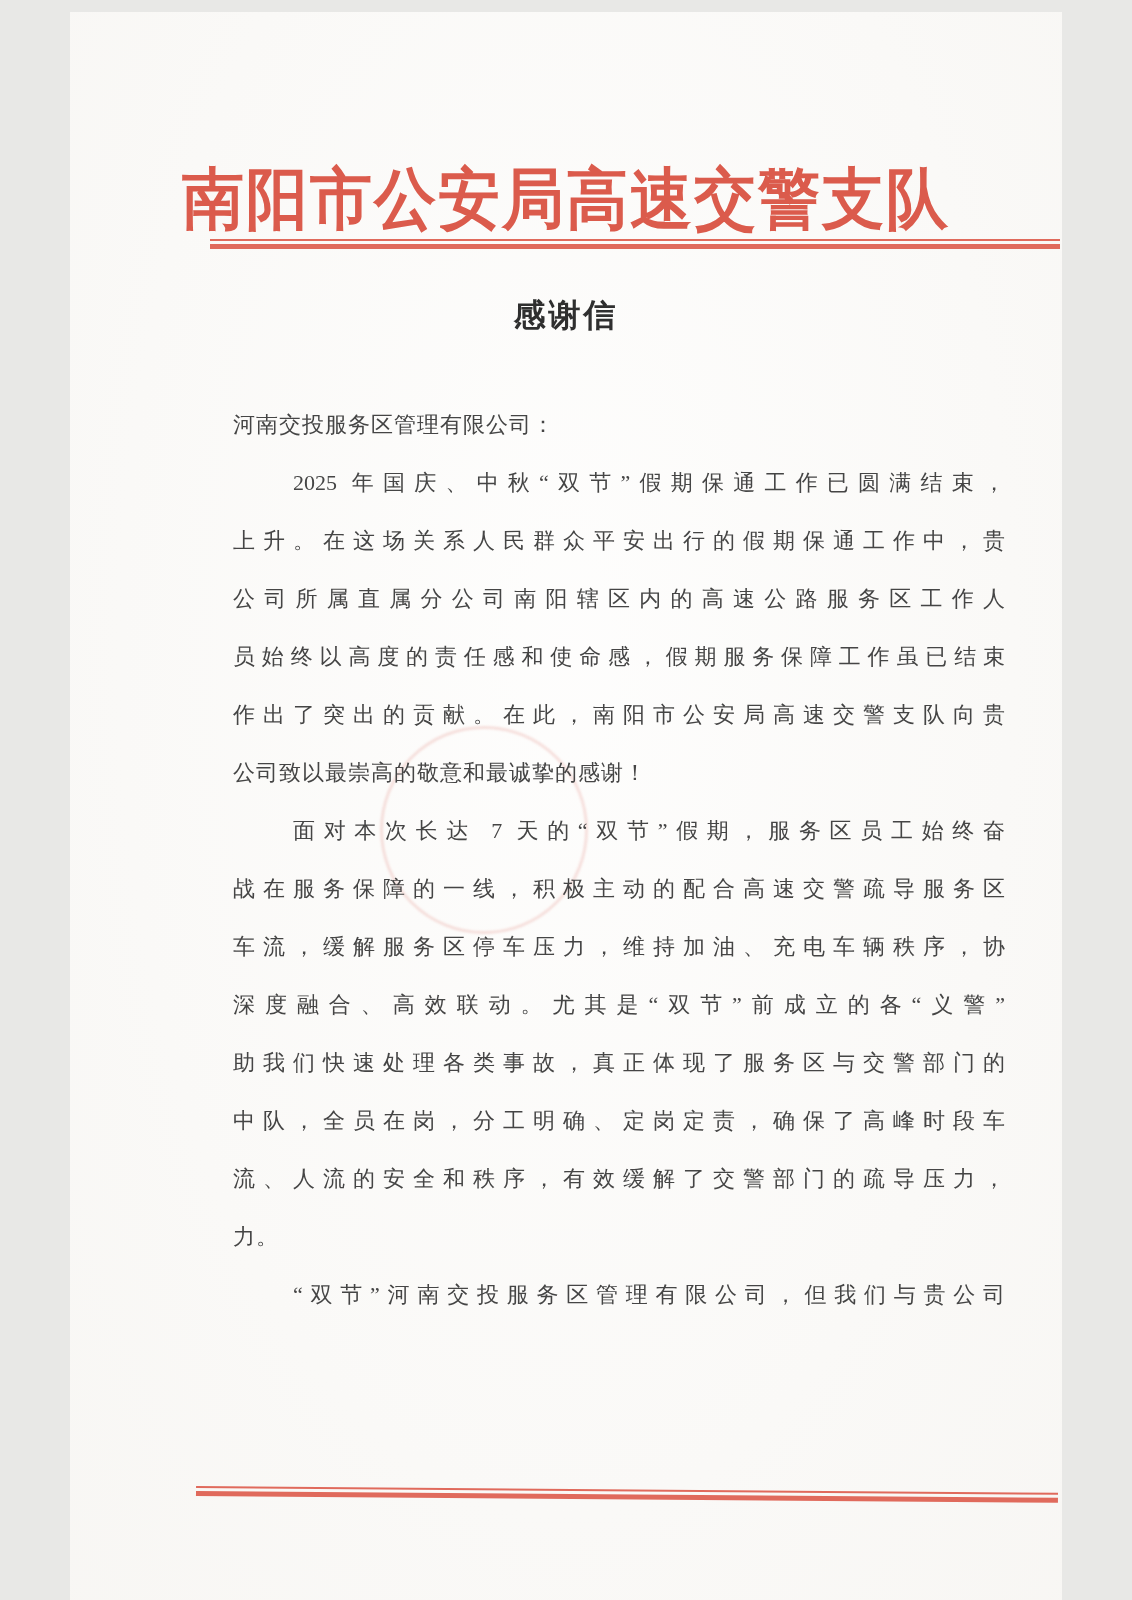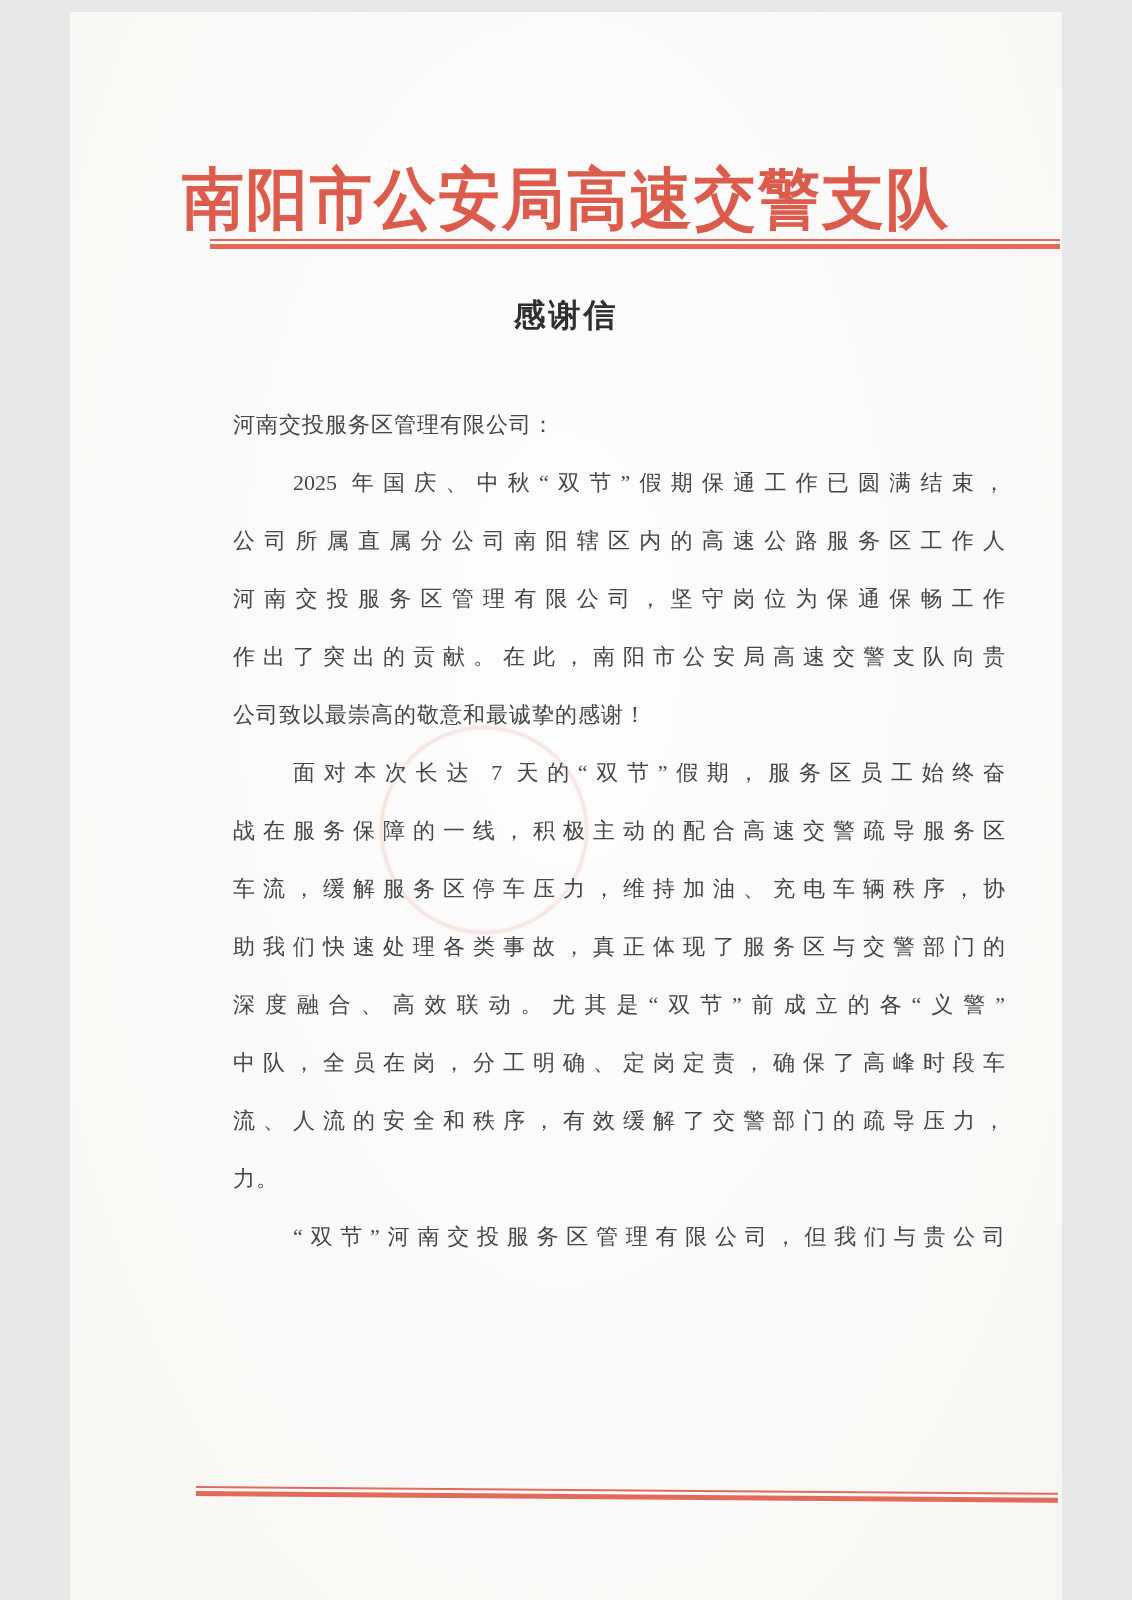--- a/index.html
+++ b/index.html
@@ -108,29 +108,30 @@
 
   <div class="double-rule rule-top"></div>
 
   <div class="letter-title">感谢信</div>
 
   <div class="stamp"></div>
 
   <div class="body-lines">
       <div class="line">河南交投服务区管理有限公司：</div>
       <div class="line indent justify">2025 年国庆、中秋“双节”假期保通工作已圆满结束，</div>
+      <div class="line justify">上升。在这场关系人民群众平安出行的假期保通工作中，贵</div>
       <div class="line justify">公司所属直属分公司南阳辖区内的高速公路服务区工作人</div>
-      <div class="line justify">河南交投服务区管理有限公司，坚守岗位为保通保畅工作</div>
+      <div class="line justify">员始终以高度的责任感和使命感，假期服务保障工作虽已结束</div>
       <div class="line justify">作出了突出的贡献。在此，南阳市公安局高速交警支队向贵</div>
       <div class="line">公司致以最崇高的敬意和最诚挚的感谢！</div>
       <div class="line indent justify">面对本次长达 7 天的“双节”假期，服务区员工始终奋</div>
       <div class="line justify">战在服务保障的一线，积极主动的配合高速交警疏导服务区</div>
       <div class="line justify">车流，缓解服务区停车压力，维持加油、充电车辆秩序，协</div>
+      <div class="line justify">深度融合、高效联动。尤其是“双节”前成立的各“义警”</div>
       <div class="line justify">助我们快速处理各类事故，真正体现了服务区与交警部门的</div>
-      <div class="line justify">深度融合、高效联动。尤其是“双节”前成立的各“义警”</div>
       <div class="line justify">中队，全员在岗，分工明确、定岗定责，确保了高峰时段车</div>
       <div class="line justify">流、人流的安全和秩序，有效缓解了交警部门的疏导压力，</div>
       <div class="line">力。</div>
       <div class="line indent justify">“双节”河南交投服务区管理有限公司，但我们与贵公司</div>
     </div>
 
   <div class="double-rule rule-bottom"></div>
 
 </div>
 

